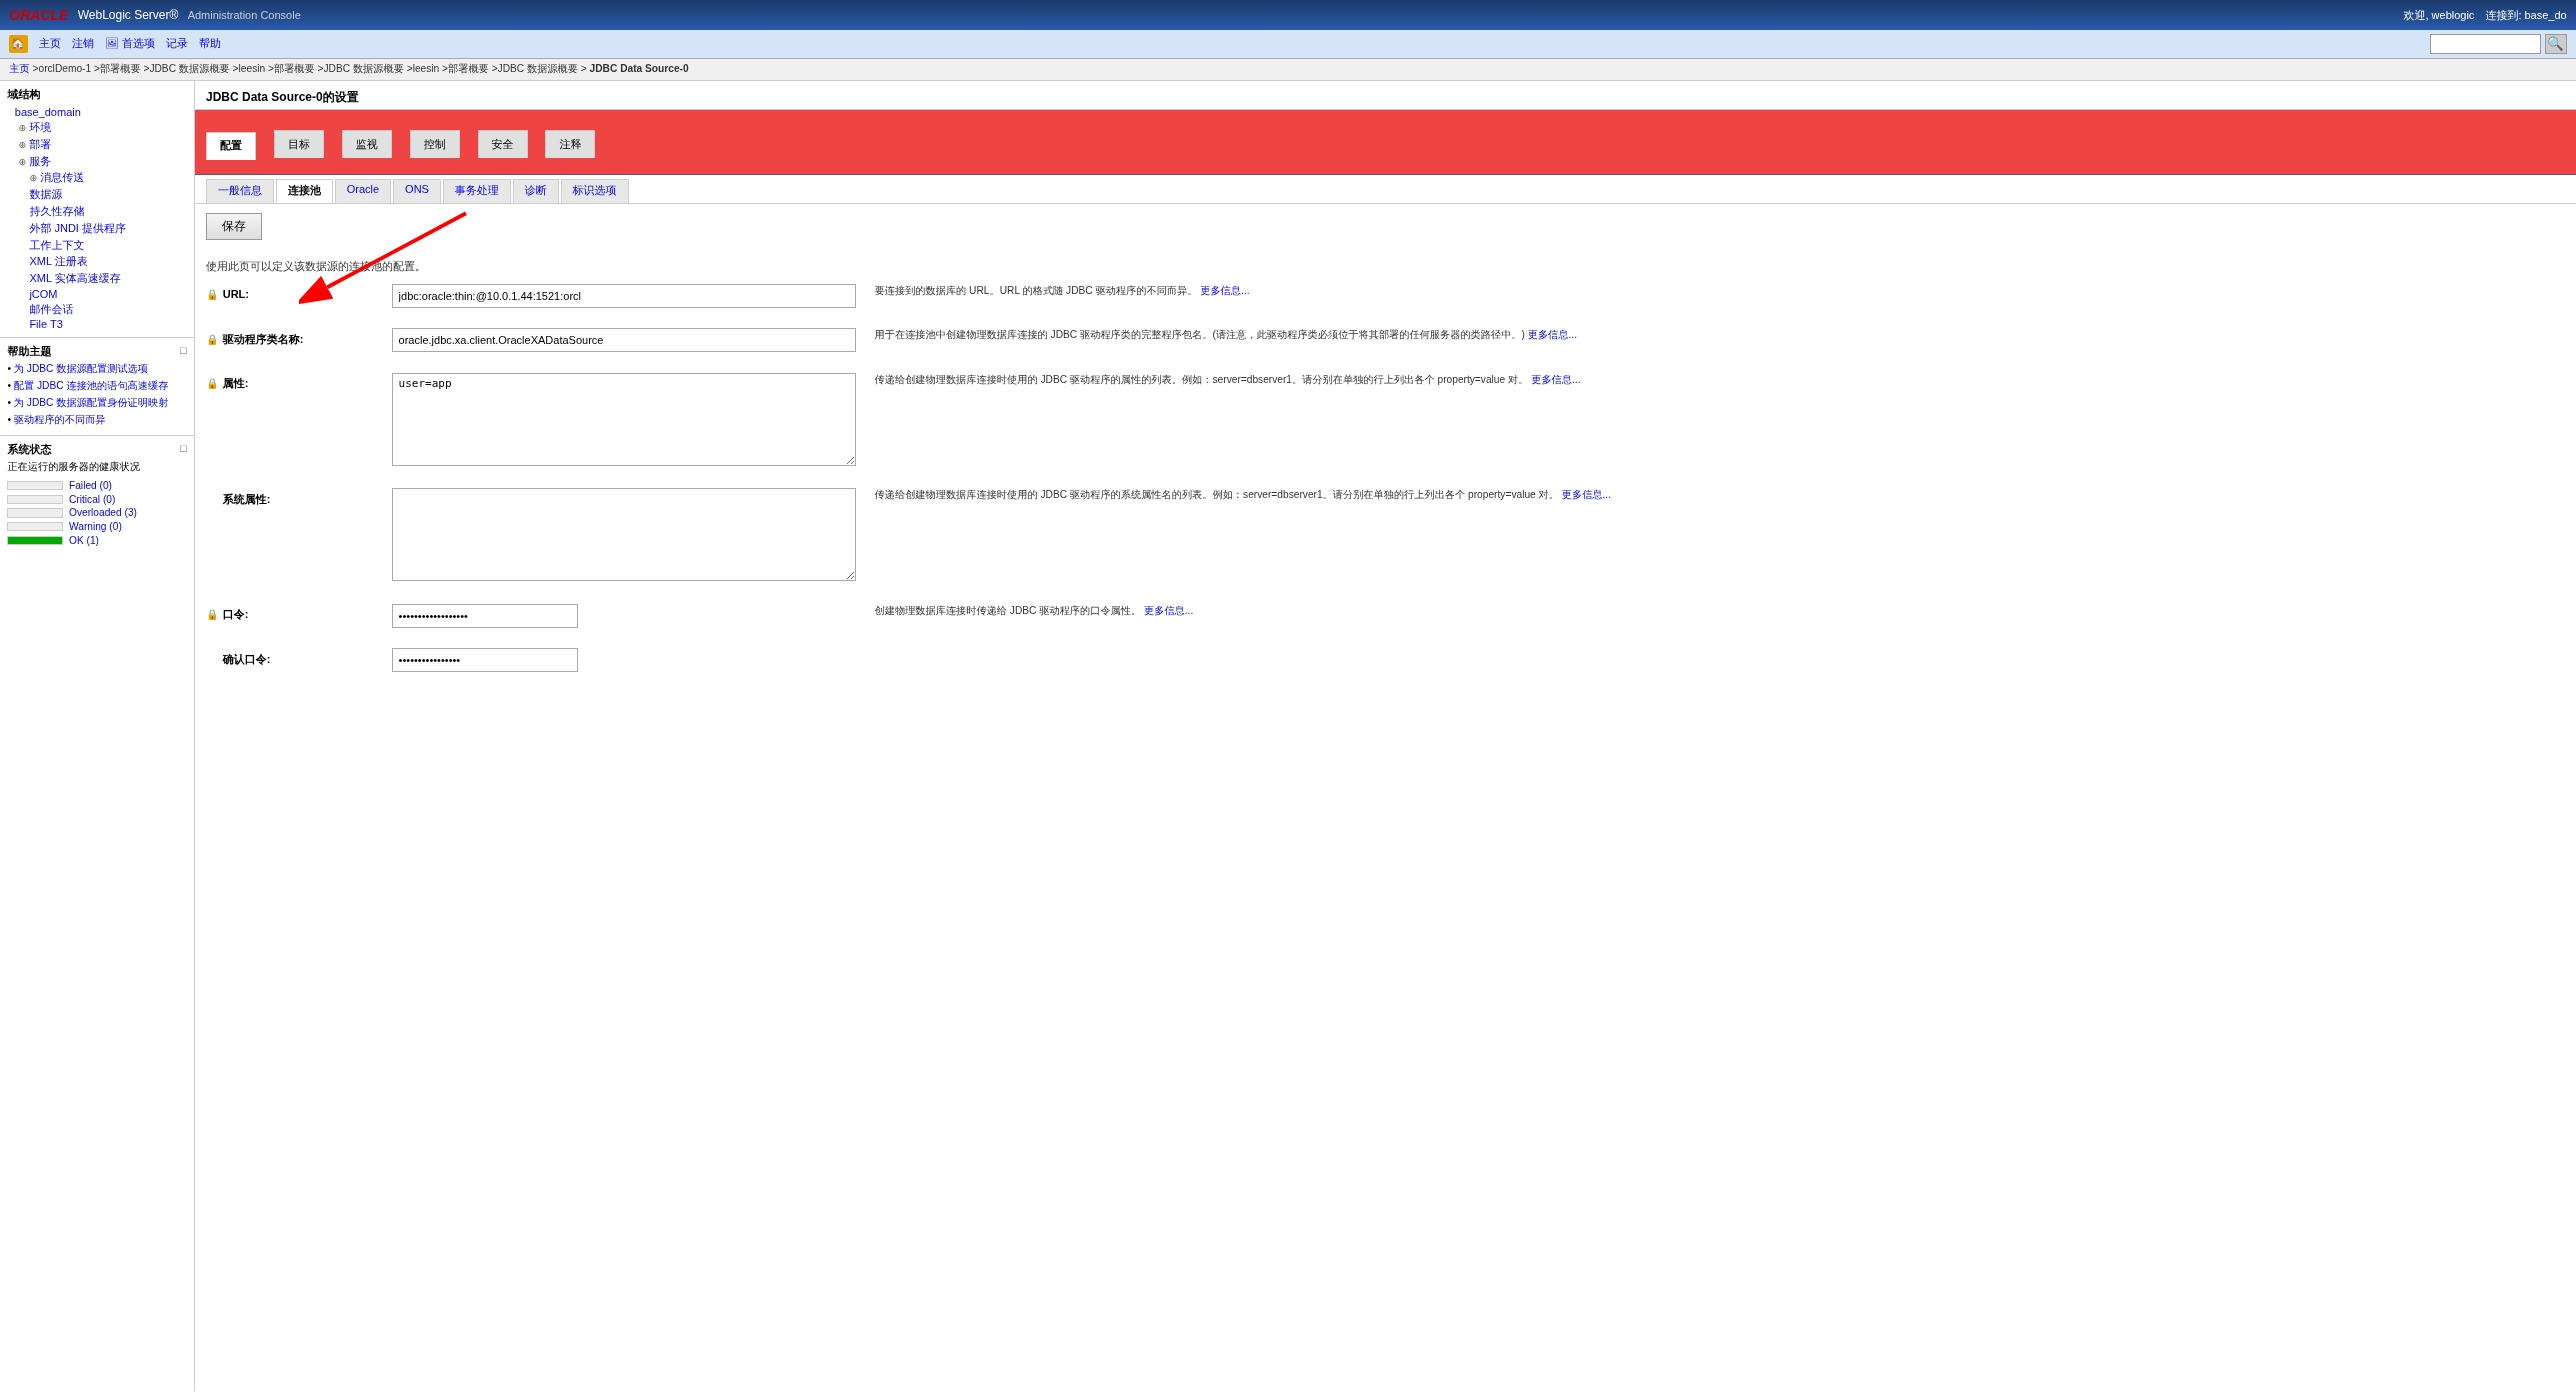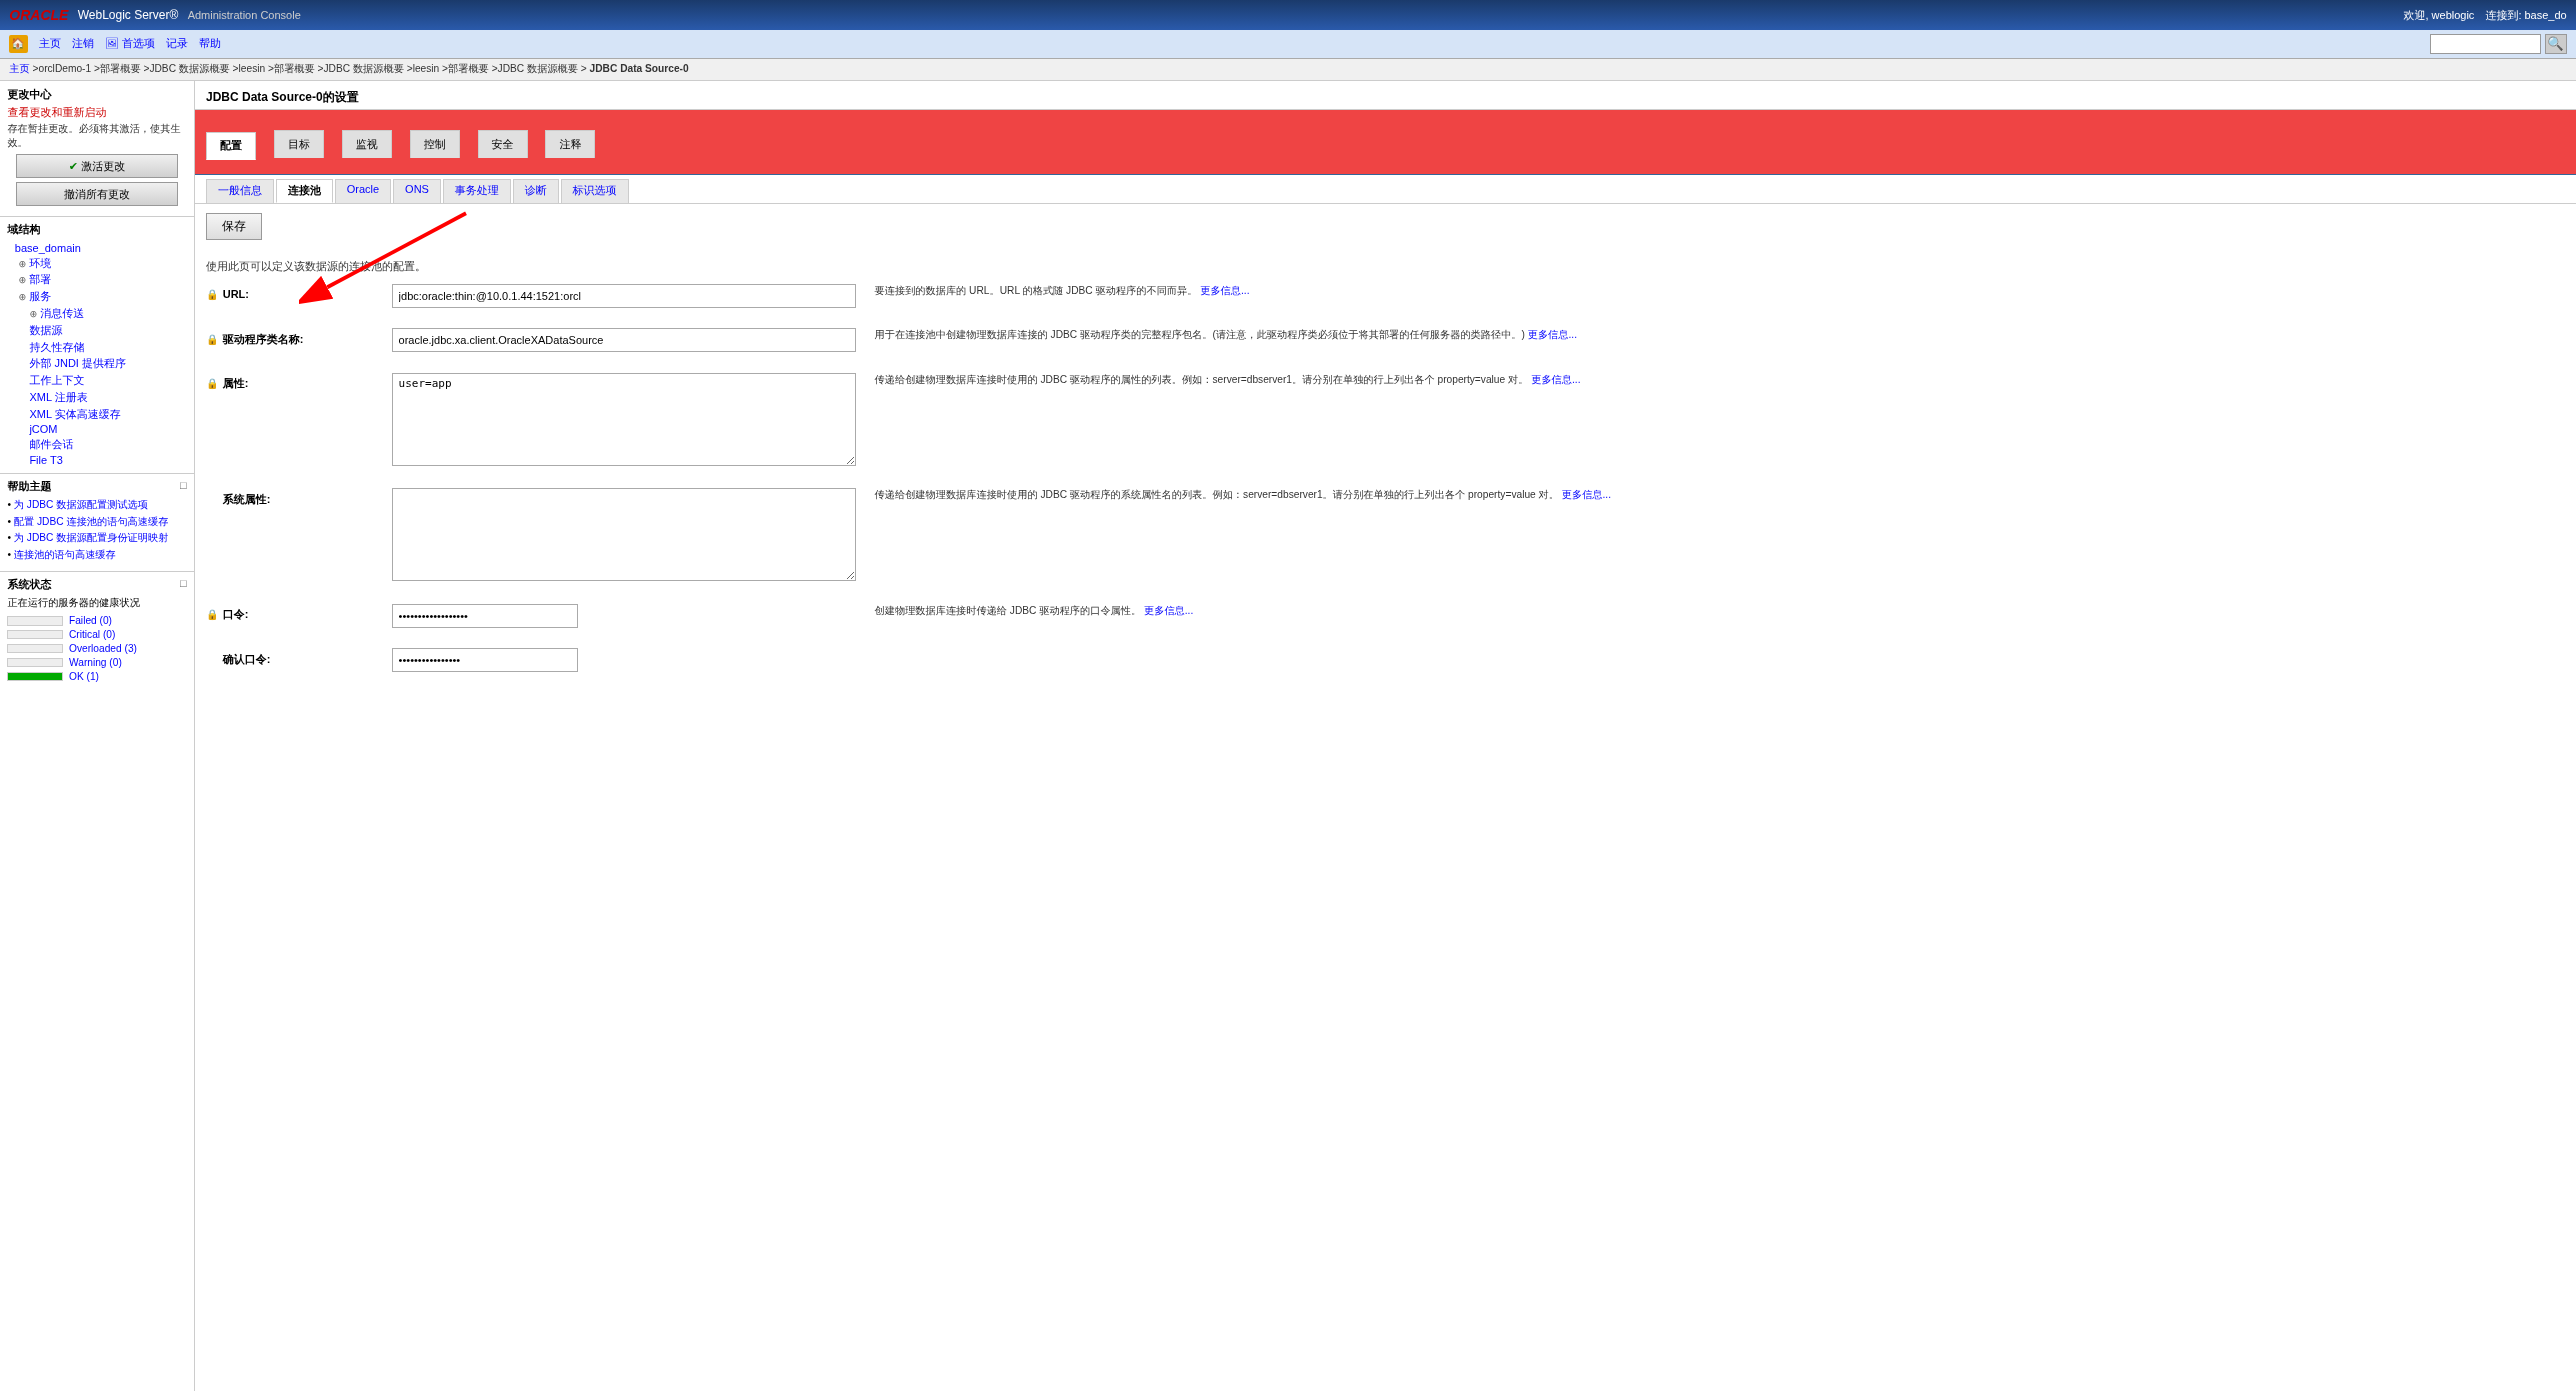--- a/index.html
+++ b/index.html
@@ -247,29 +247,20 @@
     <a class="breadcrumb-link">主页</a>
     <span> &gt;orclDemo-1 &gt;部署概要 &gt;JDBC 数据源概要 &gt;leesin &gt;部署概要 &gt;JDBC 数据源概要 &gt;leesin &gt;部署概要 &gt;JDBC 数据源概要 &gt;</span>
     <strong>JDBC Data Source-0</strong>
   </span>
 </div>
 
 <div id="main-layout" style="display:flex; min-height:557px;">
 
   <div id="sidebar" style="width:195px; min-width:195px; border-right:0.9px solid #ccc; overflow-y:auto; background:#fff;">
 
-    <div class="sidebar-section">
-      <div class="sidebar-section-title">更改中心</div>
-      <a class="sidebar-link">查看更改和重新启动</a>
-      <div class="sidebar-subtext">存在暂挂更改。必须将其激活，使其生效。</div>
-      <button class="sidebar-btn">
-        <span style="color:green;">✔</span> <span>激活更改</span>
-      </button>
-      <button class="sidebar-btn">撤消所有更改</button>
-    </div>
 
     <div class="sidebar-section">
       <div class="sidebar-section-title">域结构</div>
       <div class="tree-item">
         <a>base_domain</a>
       </div>
       <div class="tree-item indent1"><span class="tree-expand">⊕</span> <a>环境</a></div>
       <div class="tree-item indent1"><span class="tree-expand">⊕</span> <a>部署</a></div>
       <div class="tree-item indent1"><span class="tree-expand">⊕</span> <a>服务</a></div>
       <div class="tree-item indent2"><span class="tree-expand">⊕</span> <a>消息传送</a></div>
@@ -292,21 +283,21 @@
       <div class="help-item">
         <span>•</span> <a>为 JDBC 数据源配置测试选项</a>
       </div>
       <div class="help-item">
         <span>•</span> <a>配置 JDBC 连接池的语句高速缓存</a>
       </div>
       <div class="help-item">
         <span>•</span> <a>为 JDBC 数据源配置身份证明映射</a>
       </div>
       <div class="help-item">
-        <span>•</span> <a>连接池的语句高速缓存</a>
+        <span>•</span> <a>驱动程序的不同而异</a>
       </div>
     </div>
 
     <div class="status-section">
       <div class="status-title">
         <span>系统状态</span>
         <span class="help-collapse">□</span>
       </div>
       <div class="status-subtitle">正在运行的服务器的健康状况</div>
       <div class="status-bar-row">

